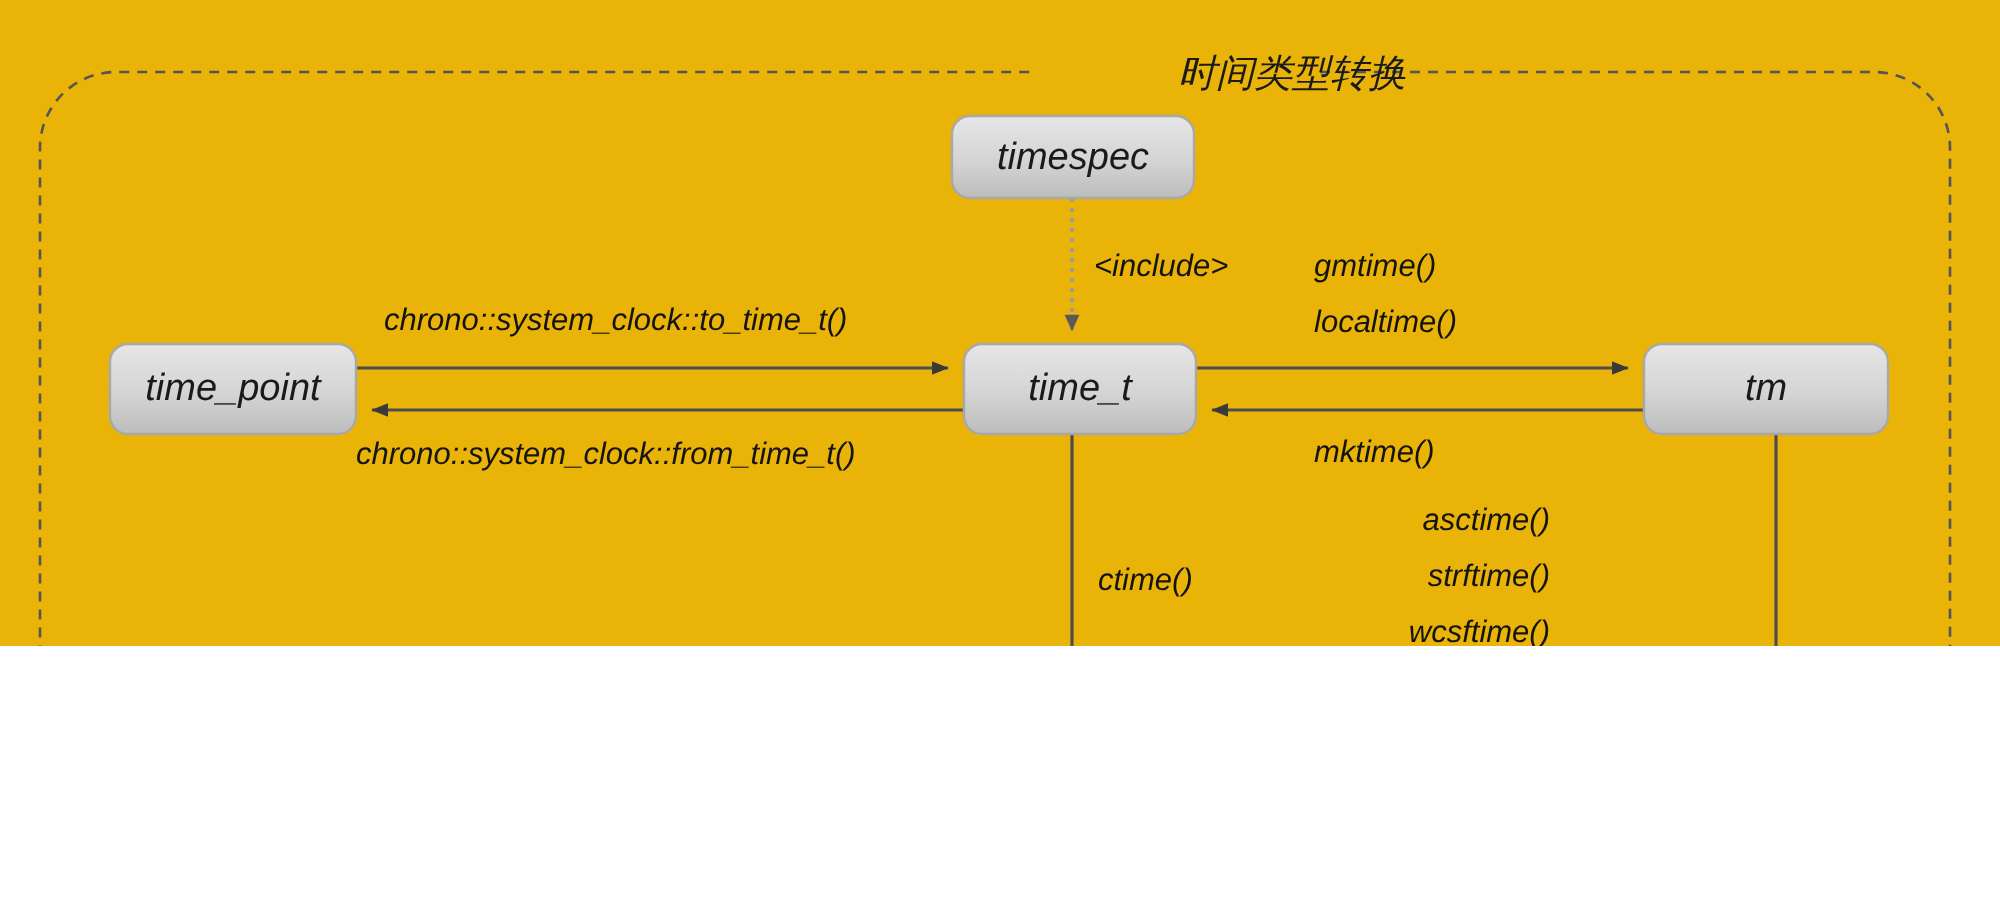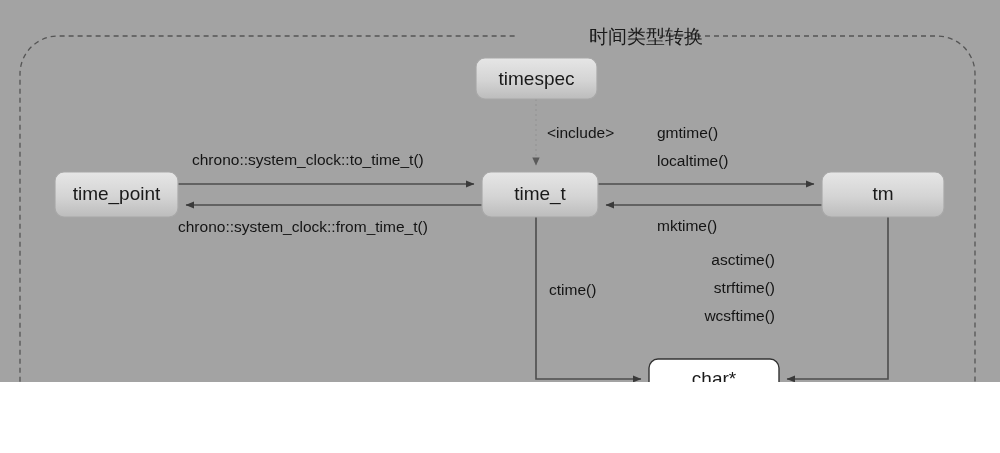--- a/index.html
+++ b/index.html
@@ -3,24 +3,25 @@
 <meta charset="utf-8">
 <style>
   html, body {
     margin: 0;
     padding: 0;
     background: #ffffff;
   }
   #canvas {
     position: relative;
     width: 1000px;
-    height: 382px;
-    background: #a3a3a3;
+    height: 323px;
+    background: #eab308;
     font-family: "Liberation Sans", "DejaVu Sans", sans-serif;
     overflow: hidden;
+    font-style: italic;
   }
   #diagram-svg {
     position: absolute;
     left: 0;
     top: 0;
     width: 1000px;
     height: 453px;
   }
   .node-label {
     font-size: 19px;

